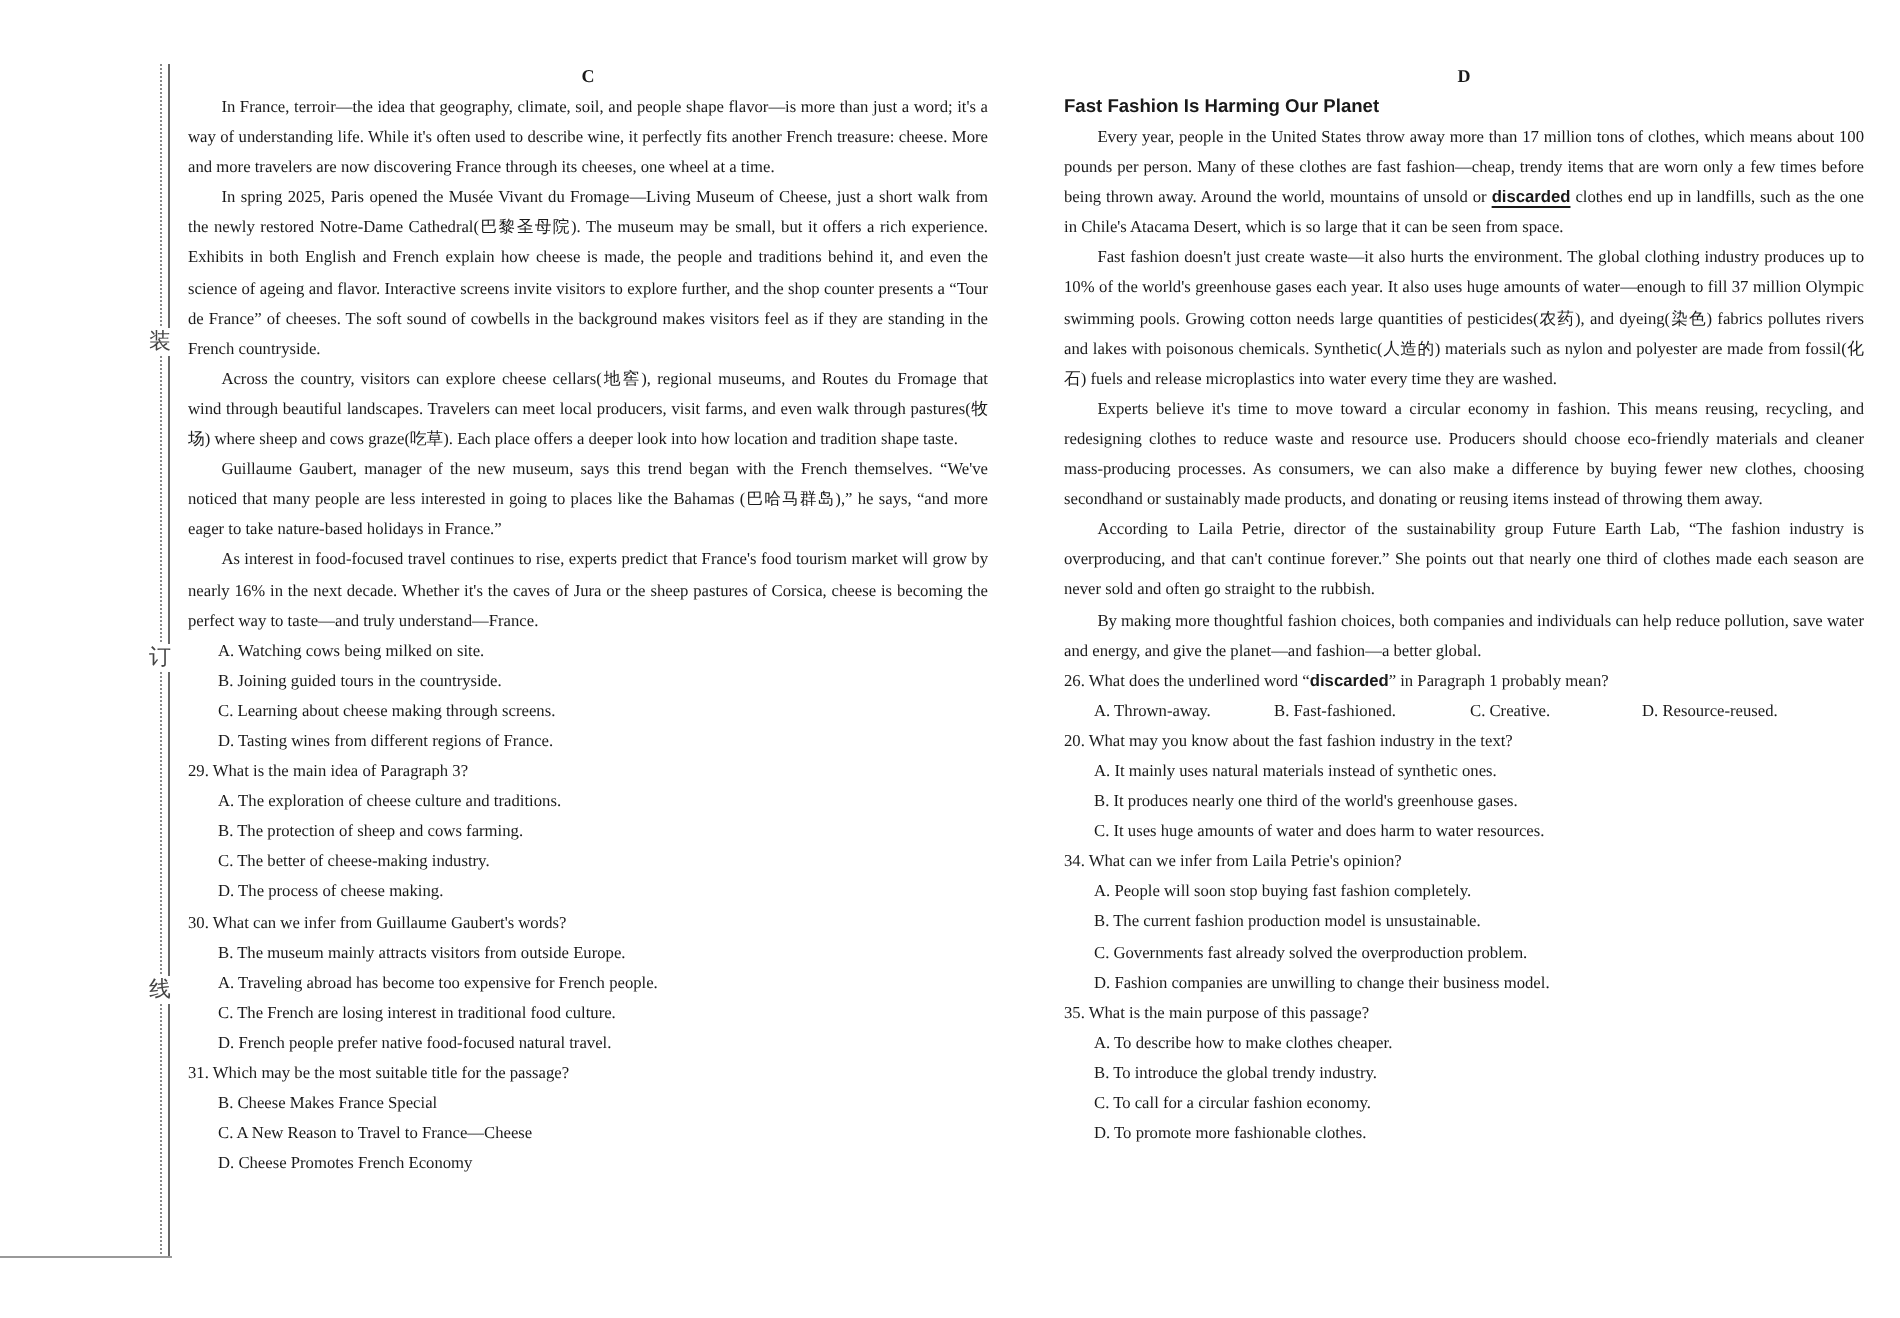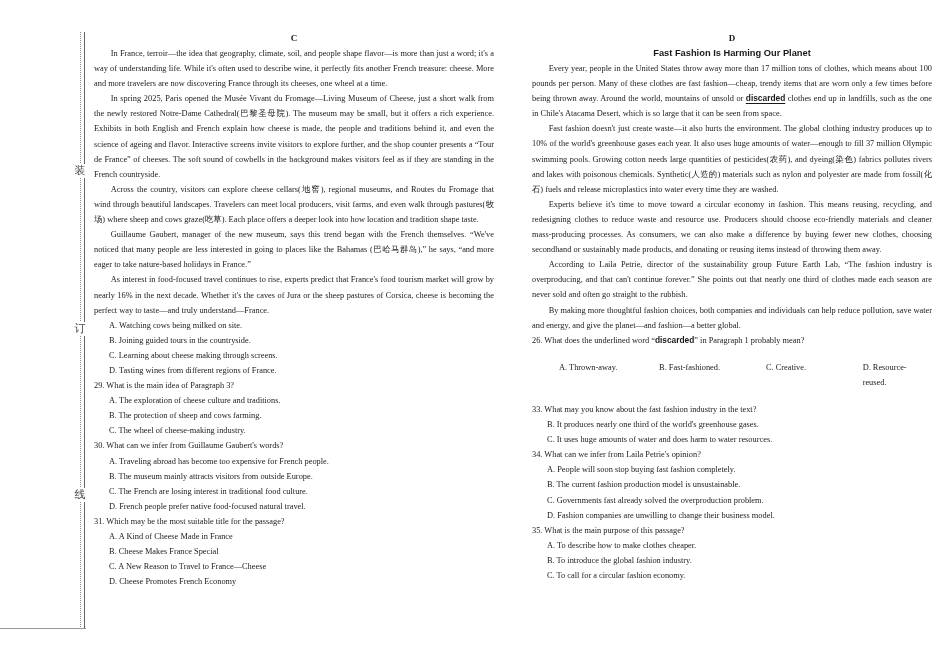--- a/index.html
+++ b/index.html
@@ -32,31 +32,31 @@
   .col {
     position: absolute; top: 31px; font-size: 8.35px; line-height: 15.1px;
   }
   .col.left { left: 94px; width: 400px; }
   .col.right { left: 532px; width: 400px; }
   .sec-letter {
     text-align: center; font-weight: bold; font-size: 9px; height: 15px;
     line-height: 15px;
   }
   .title {
-    text-align: center; font-weight: bold; font-size: 9.3px; height: 15px;
+    font-weight: bold; font-size: 9.3px; height: 15px;
     line-height: 15px;
     font-family: "Liberation Sans", "DejaVu Sans", sans-serif;
   }
   p.para {
     margin: 0; text-indent: 2em; text-align: justify;
   }
   .q { margin: 0; }
   .opt { margin: 0; padding-left: 15px; }
   .opt-row { display: flex; padding-left: 15px; }
-  .opt-row .opt-cell { margin: 12px; }
+  .opt-row .opt-cell { margin: 0; }
   .kw {
     font-weight: bold; text-decoration: underline; text-underline-offset: 2px;
     font-family: "Liberation Sans", "DejaVu Sans", sans-serif;
   }
   .kwq { font-weight: bold; font-family: "Liberation Sans", "DejaVu Sans", sans-serif; }
 </style>
 </head>
 <body>
 
 <div class="binding">
@@ -79,32 +79,32 @@
   <div>
     <p class="opt">A. Watching cows being milked on site.</p>
     <p class="opt">B. Joining guided tours in the countryside.</p>
     <p class="opt">C. Learning about cheese making through screens.</p>
     <p class="opt">D. Tasting wines from different regions of France.</p>
   </div>
   <div>
     <p class="q">29. What is the main idea of Paragraph 3?</p>
     <p class="opt">A. The exploration of cheese culture and traditions.</p>
     <p class="opt">B. The protection of sheep and cows farming.</p>
-    <p class="opt">C. The wheel of cheese-making industry.</p>
+    <p class="opt">C. The better of cheese-making industry.</p>
+    <p class="opt">D. The process of cheese making.</p>
   </div>
   <div>
     <p class="q">30. What can we infer from Guillaume Gaubert's words?</p>
+    <p class="opt">B. The museum mainly attracts visitors from outside Europe.</p>
     <p class="opt">A. Traveling abroad has become too expensive for French people.</p>
-    <p class="opt">B. The museum mainly attracts visitors from outside Europe.</p>
     <p class="opt">C. The French are losing interest in traditional food culture.</p>
     <p class="opt">D. French people prefer native food-focused natural travel.</p>
   </div>
   <div>
     <p class="q">31. Which may be the most suitable title for the passage?</p>
-    <p class="opt">A. A Kind of Cheese Made in France</p>
     <p class="opt">B. Cheese Makes France Special</p>
     <p class="opt">C. A New Reason to Travel to France—Cheese</p>
     <p class="opt">D. Cheese Promotes French Economy</p>
   </div>
 </div>
 
 <div class="col right">
   <div class="sec-letter">D</div>
   <div class="title">Fast Fashion Is Harming Our Planet</div>
   <p class="para"><span>Every year, people in the United States throw away more than 17 million tons of clothes, which means about 100 pounds per person. Many of these clothes are fast fashion—cheap, trendy items that are worn only a few times before being thrown away. Around the world, mountains of unsold or </span><span class="kw">discarded</span><span> clothes end up in landfills, such as the one in Chile's Atacama Desert, which is so large that it can be seen from space.</span></p>
@@ -116,30 +116,32 @@
   <div>
     <p class="q"><span>26. What does the underlined word “</span><span class="kwq">discarded</span><span>” in Paragraph 1 probably mean?</span></p>
     <div class="opt-row">
       <span class="opt-cell" style="width:90px">A. Thrown-away.</span>
       <span class="opt-cell" style="width:98px">B. Fast-fashioned.</span>
       <span class="opt-cell" style="width:86px">C. Creative.</span>
       <span class="opt-cell">D. Resource-reused.</span>
     </div>
   </div>
   <div>
-    <p class="q">33. What may you know about the fast fashion industry in the text?</p>
+    <p class="q">20. What may you know about the fast fashion industry in the text?</p>
+    <p class="opt">A. It mainly uses natural materials instead of synthetic ones.</p>
     <p class="opt">B. It produces nearly one third of the world's greenhouse gases.</p>
     <p class="opt">C. It uses huge amounts of water and does harm to water resources.</p>
   </div>
   <div>
     <p class="q">34. What can we infer from Laila Petrie's opinion?</p>
     <p class="opt">A. People will soon stop buying fast fashion completely.</p>
     <p class="opt">B. The current fashion production model is unsustainable.</p>
     <p class="opt">C. Governments fast already solved the overproduction problem.</p>
     <p class="opt">D. Fashion companies are unwilling to change their business model.</p>
   </div>
   <div>
     <p class="q">35. What is the main purpose of this passage?</p>
     <p class="opt">A. To describe how to make clothes cheaper.</p>
-    <p class="opt">B. To introduce the global fashion industry.</p>
+    <p class="opt">B. To introduce the global trendy industry.</p>
     <p class="opt">C. To call for a circular fashion economy.</p>
+    <p class="opt">D. To promote more fashionable clothes.</p>
   </div>
 </div>
 
 </body></html>

